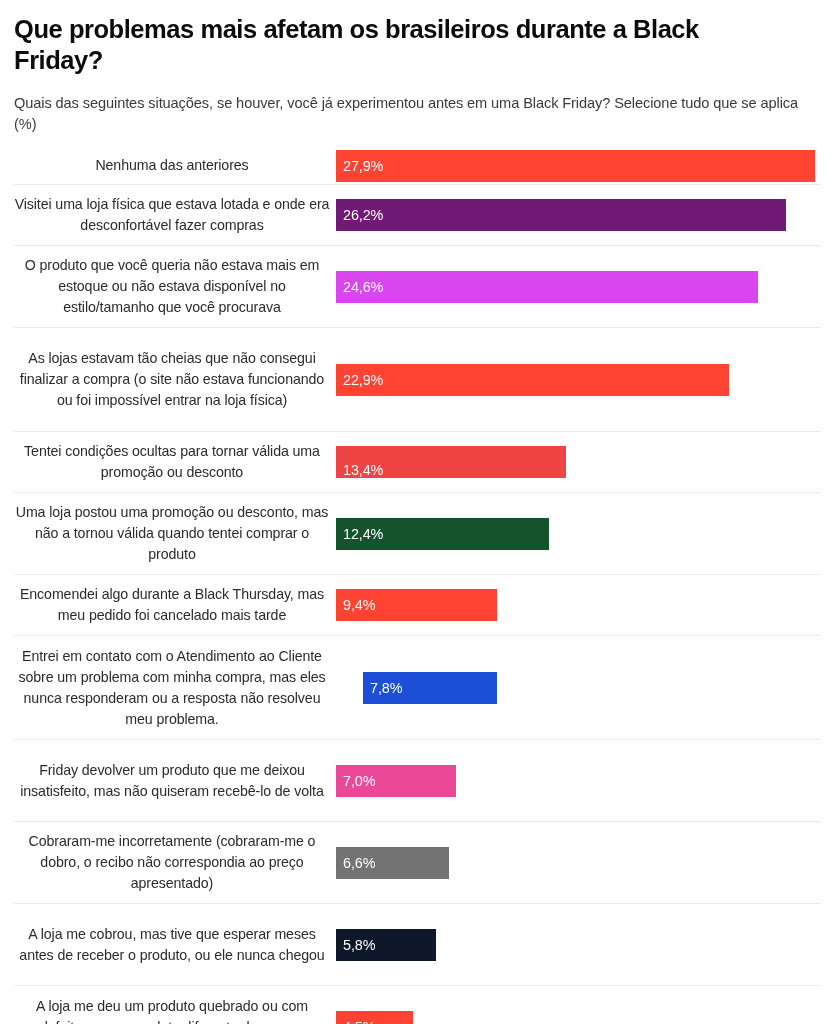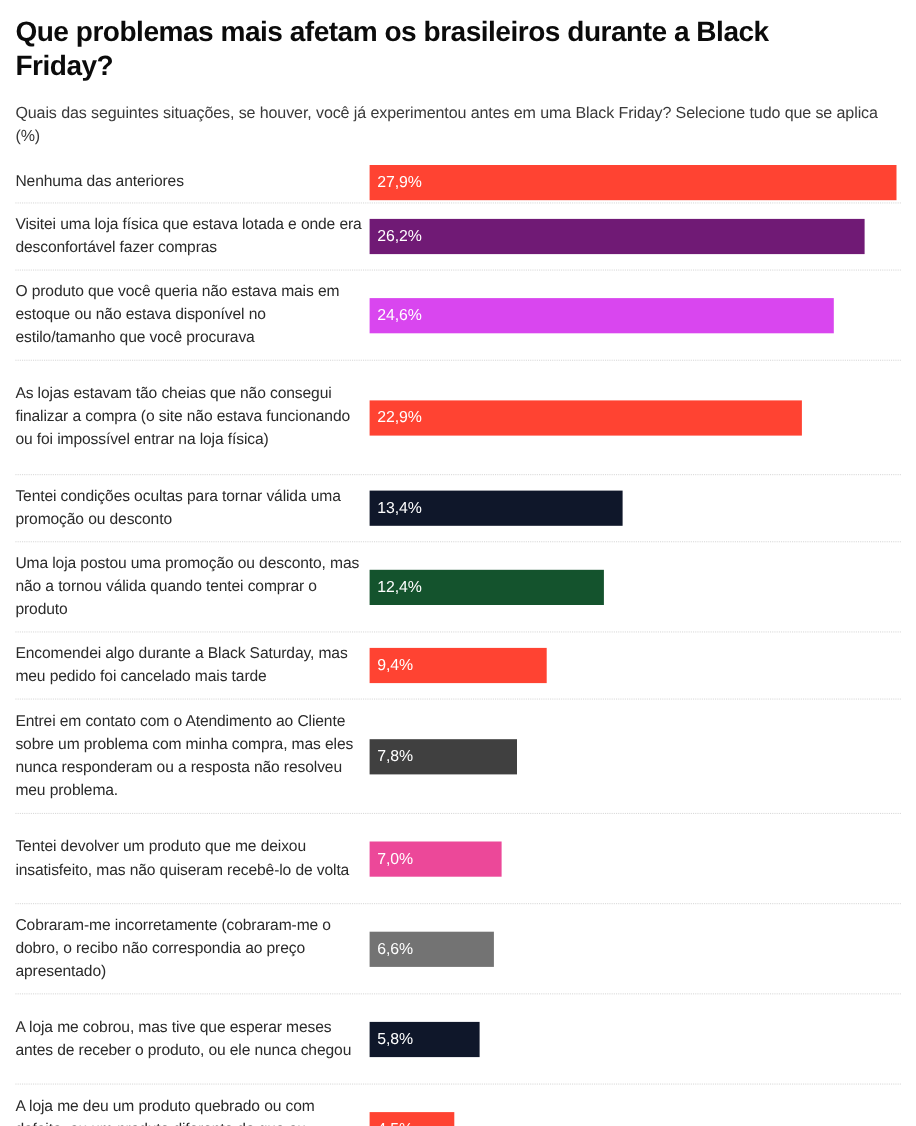--- a/index.html
+++ b/index.html
@@ -64,21 +64,21 @@
     display: flex;
     align-items: center;
     position: relative;
     border-bottom: 1px dotted #d9d9d9;
   }
   .bar-row:last-child { border-bottom: none; }
 
   .row-label {
     width: 322px;
     flex: 0 0 322px;
-    text-align: left;
+    text-align: center;
     padding-right: 6px;
     font-size: 14.2px;
     line-height: 1.47;
     color: #2b2b2b;
     letter-spacing: -0.1px;
   }
 
   .bar-track {
     flex: 1 1 auto;
     position: relative;
@@ -142,51 +142,51 @@
         <div class="row-label">As lojas estavam tão cheias que não consegui finalizar a compra (o site não estava funcionando ou foi impossível entrar na loja física)</div>
         <div class="bar-track">
           <div class="bar" style="width: 393.158px; background: rgb(255, 67, 50);">
             <span class="bar-value">22,9%</span>
           </div>
         </div>
       </div>
       <div class="bar-row" style="height: 61px;">
         <div class="row-label">Tentei condições ocultas para tornar válida uma promoção ou desconto</div>
         <div class="bar-track">
-          <div class="bar" style="width: 230.057px; background: #0f172a;">
+          <div class="bar" style="width: 230.057px; background: #ef4444; align-items: flex-end;">
             <span class="bar-value">13,4%</span>
           </div>
         </div>
       </div>
       <div class="bar-row" style="height: 82px;">
         <div class="row-label">Uma loja postou uma promoção ou desconto, mas não a tornou válida quando tentei comprar o produto</div>
         <div class="bar-track">
           <div class="bar" style="width: 212.889px; background: #14532d;">
             <span class="bar-value">12,4%</span>
           </div>
         </div>
       </div>
       <div class="bar-row" style="height: 61px;">
-        <div class="row-label">Encomendei algo durante a Black Saturday, mas meu pedido foi cancelado mais tarde</div>
+        <div class="row-label">Encomendei algo durante a Black Thursday, mas meu pedido foi cancelado mais tarde</div>
         <div class="bar-track">
           <div class="bar" style="width: 161.384px; background: rgb(255, 67, 50);">
             <span class="bar-value">9,4%</span>
           </div>
         </div>
       </div>
       <div class="bar-row" style="height: 104px;">
         <div class="row-label">Entrei em contato com o Atendimento ao Cliente sobre um problema com minha compra, mas eles nunca responderam ou a resposta não resolveu meu problema.</div>
         <div class="bar-track">
-          <div class="bar" style="width: 133.914px; background: #404040;">
+          <div class="bar" style="width: 133.914px; background: #1d4ed8; margin-left: 27px;">
             <span class="bar-value">7,8%</span>
           </div>
         </div>
       </div>
       <div class="bar-row" style="height: 82px;">
-        <div class="row-label">Tentei devolver um produto que me deixou insatisfeito, mas não quiseram recebê-lo de volta</div>
+        <div class="row-label">Friday devolver um produto que me deixou insatisfeito, mas não quiseram recebê-lo de volta</div>
         <div class="bar-track">
           <div class="bar" style="width: 120.179px; background: #ec4899;">
             <span class="bar-value">7,0%</span>
           </div>
         </div>
       </div>
       <div class="bar-row" style="height: 82px;">
         <div class="row-label">Cobraram-me incorretamente (cobraram-me o dobro, o recibo não correspondia ao preço apresentado)</div>
         <div class="bar-track">
           <div class="bar" style="width: 113.312px; background: #737373;">

